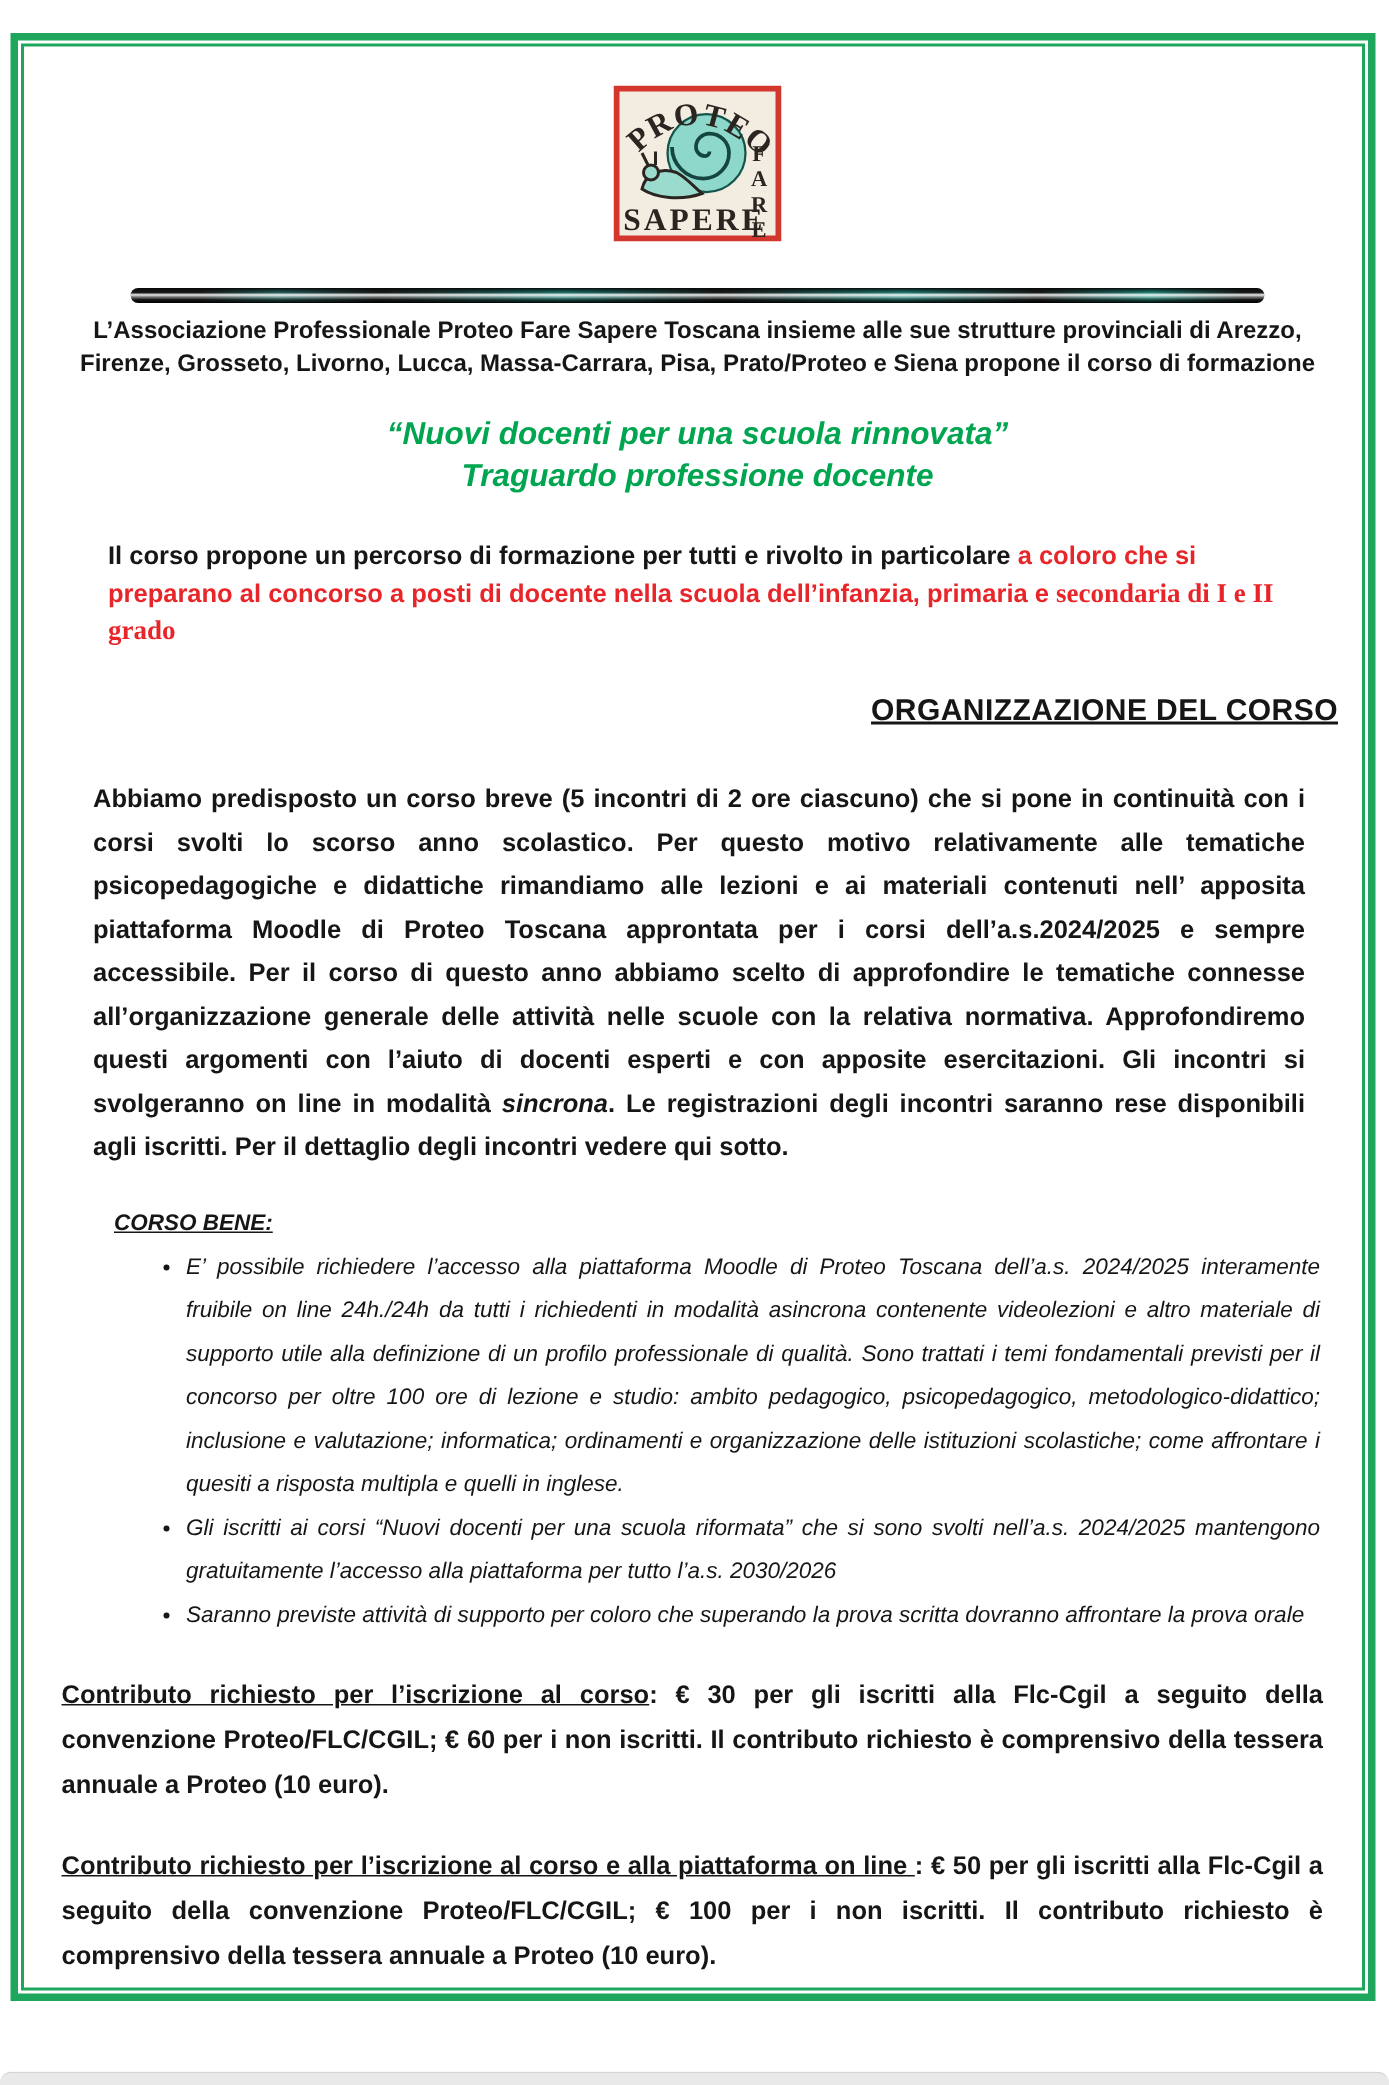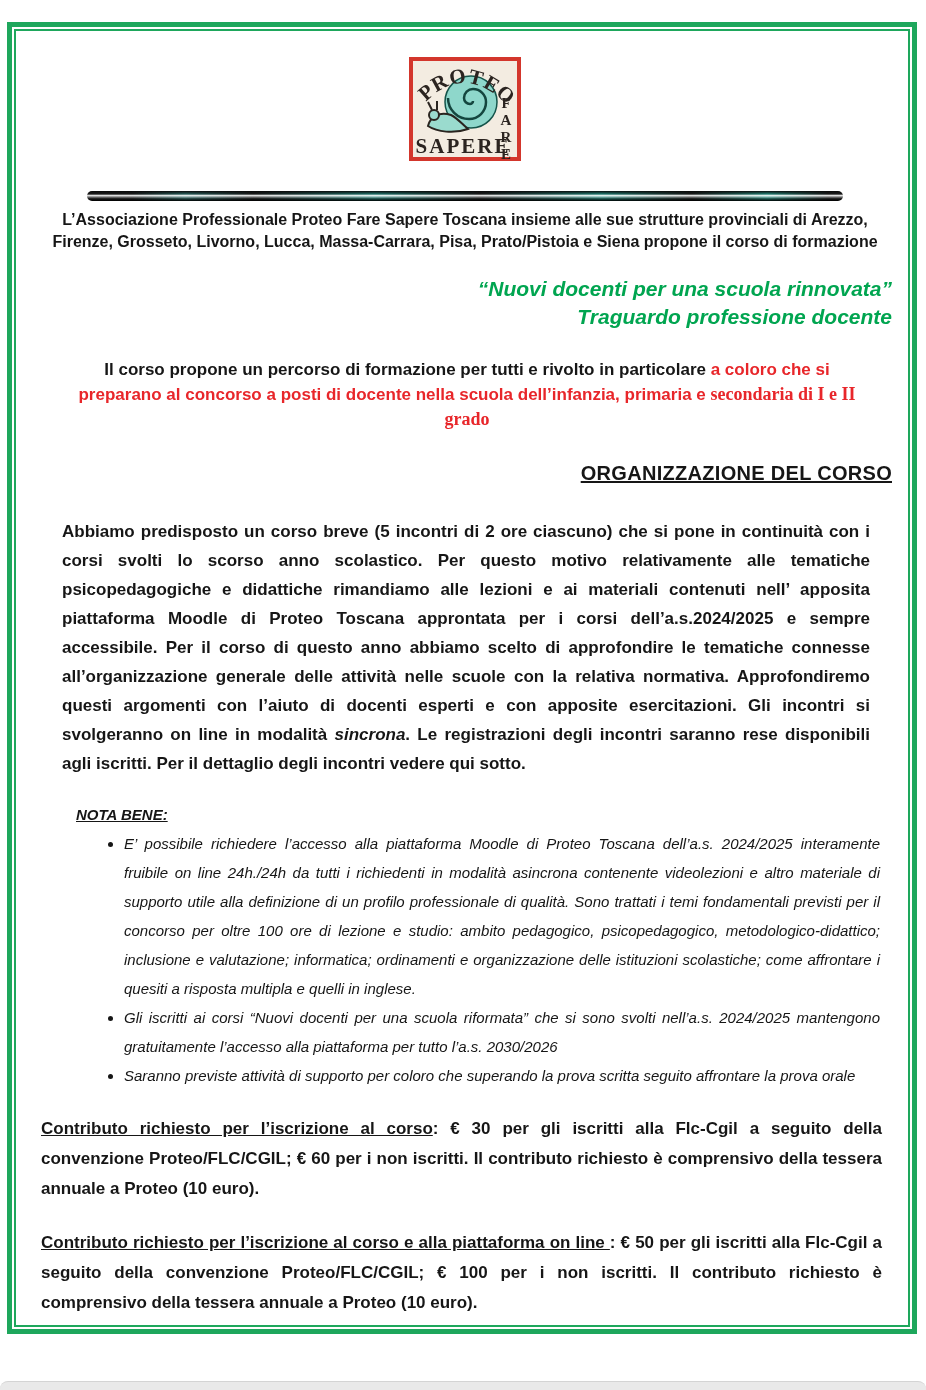--- a/index.html
+++ b/index.html
@@ -53,33 +53,33 @@
 
   .assoc-intro{
     margin:4px 6px 0 6px;
     font-weight:bold;
     font-size:16px;
     line-height:22px;
     text-align:center;
   }
   .green-title{
     margin-top:22px;
-    text-align:right;
+    text-align:center;
     color:var(--green-title);
     font-weight:bold;
     font-style:italic;
     font-size:21px;
     line-height:28px;
   }
   .intro-para{
     margin:26px 30px 0 34px;
     font-weight:bold;
     font-size:17px;
     line-height:25px;
-    text-align:center;
+    text-align:left;
   }
   .intro-para .red{ color:var(--red); }
   .intro-para .serif{
     font-family:"Liberation Serif",serif;
     font-size:18px;
   }
   .section-heading{
     margin-top:30px;
     text-align:right;
     font-size:20px;
@@ -154,39 +154,39 @@
         </text>
 
         <text x="97" y="38" font-family="Liberation Serif, serif" font-weight="bold" font-size="15" fill="#2b2420" style="writing-mode:vertical-rl;text-orientation:upright;letter-spacing:1px">FARE</text>
 
         <text x="54" y="96" text-anchor="middle" font-family="Liberation Serif, serif" font-weight="bold" font-size="21" fill="#2b2420" letter-spacing="2">SAPERE</text>
       </svg>
     </div>
 
     <div class="divider"></div>
 
-    <p class="assoc-intro">L’Associazione Professionale Proteo Fare Sapere Toscana insieme alle sue strutture provinciali di Arezzo, Firenze, Grosseto, Livorno, Lucca, Massa-Carrara, Pisa, Prato/Pistoia e Siena propone il corso di formazione</p>
+    <p class="assoc-intro">L’Associazione Professionale Proteo Fare Sapere Toscana insieme alle sue strutture provinciali di Arezzo, Firenze, Grosseto, Livorno, Lucca, Massa-Carrara, Pisa, Prato/Proteo e Siena propone il corso di formazione</p>
 
     <div class="green-title">
       <div>“Nuovi docenti per una scuola rinnovata”</div>
       <div>Traguardo professione docente</div>
     </div>
 
     <p class="intro-para"><span>Il corso propone un percorso di formazione per tutti e rivolto in particolare </span><span class="red">a coloro che si preparano al concorso a posti di docente nella scuola dell’infanzia, primaria e </span><span class="red serif">secondaria di I e II grado</span></p>
 
     <h2 class="section-heading">ORGANIZZAZIONE DEL CORSO</h2>
 
     <p class="body-para"><span>Abbiamo predisposto un corso breve (5 incontri di 2 ore ciascuno) che si pone in continuità con i corsi svolti lo scorso anno scolastico. Per questo motivo relativamente alle tematiche psicopedagogiche e didattiche rimandiamo alle lezioni e ai materiali contenuti nell’ apposita piattaforma Moodle di Proteo Toscana approntata per i corsi dell’a.s.2024/2025 e sempre accessibile. Per il corso di questo anno abbiamo scelto di approfondire le tematiche connesse all’organizzazione generale delle attività nelle scuole con la relativa normativa.  Approfondiremo questi argomenti con l’aiuto di docenti esperti e con apposite esercitazioni. Gli incontri si svolgeranno on line in modalità </span><i>sincrona</i><span>. Le registrazioni degli incontri saranno rese disponibili agli iscritti. Per il dettaglio degli incontri vedere qui sotto.</span></p>
 
     <div class="nota">
-      <div class="nota-label">NOTA BENE:</div>
+      <div class="nota-label">CORSO BENE:</div>
       <ul>
         <li>E’ possibile richiedere l’accesso alla piattaforma Moodle di Proteo Toscana dell’a.s. 2024/2025 interamente fruibile on line 24h./24h da tutti i richiedenti in modalità asincrona contenente videolezioni e altro materiale di supporto utile alla definizione di un profilo professionale di qualità. Sono trattati i temi fondamentali previsti per il concorso per oltre 100 ore di lezione e studio: ambito pedagogico, psicopedagogico, metodologico-didattico; inclusione e valutazione; informatica; ordinamenti e organizzazione delle istituzioni scolastiche; come affrontare i quesiti a risposta multipla e quelli in inglese.</li>
         <li>Gli iscritti ai corsi “Nuovi docenti per una scuola riformata” che si sono svolti nell’a.s. 2024/2025 mantengono gratuitamente l’accesso alla piattaforma per tutto l’a.s. 2030/2026</li>
-        <li>Saranno previste attività di supporto per coloro che superando la prova scritta seguito affrontare la prova orale</li>
+        <li>Saranno previste attività di supporto per coloro che superando la prova scritta dovranno affrontare la prova orale</li>
       </ul>
     </div>
 
     <p class="contrib"><span class="u">Contributo richiesto per l’iscrizione al corso</span><span>: € 30 per gli iscritti alla Flc-Cgil a seguito della convenzione Proteo/FLC/CGIL; € 60 per i non iscritti. Il contributo richiesto è comprensivo della tessera annuale a Proteo (10 euro).</span></p>
 
     <p class="contrib"><span class="u">Contributo richiesto per l’iscrizione al corso e alla piattaforma on line </span><span>: € 50 per gli iscritti alla Flc-Cgil a seguito della convenzione Proteo/FLC/CGIL; € 100 per i non iscritti. Il contributo richiesto è comprensivo della tessera annuale a Proteo (10 euro).</span></p>
 
   </div>
 </div>
 

